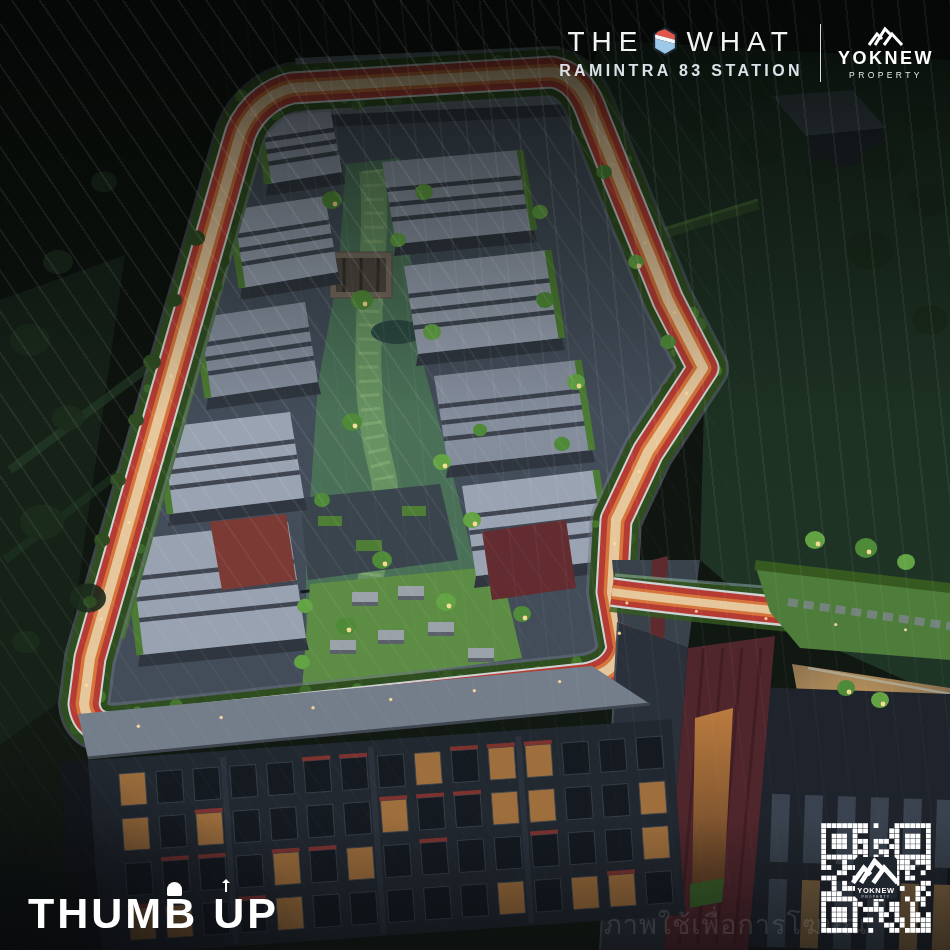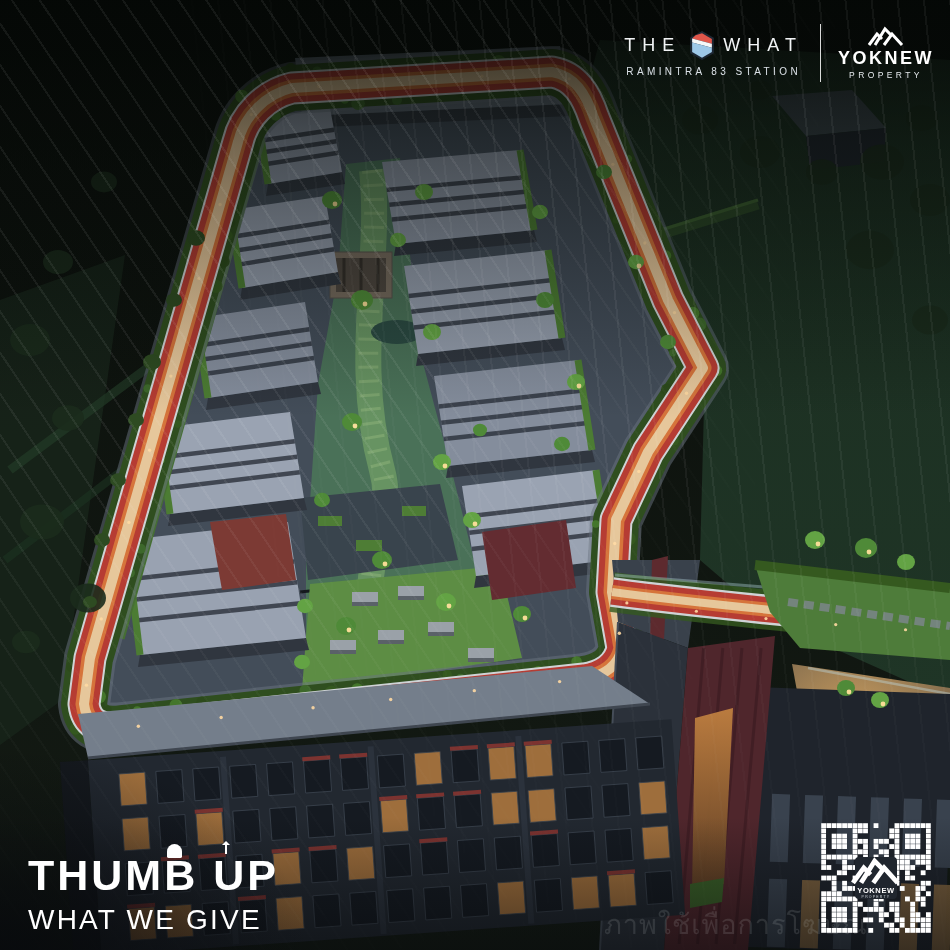--- a/index.html
+++ b/index.html
@@ -23,23 +23,23 @@
   .streaks .b{position:absolute;inset:-90px;
     background:repeating-linear-gradient(84deg,rgba(255,255,255,0) 0 24px,rgba(255,255,255,.055) 24px 26px);
     -webkit-mask-image:linear-gradient(260deg,#000 0 40%,transparent 70%);
     mask-image:linear-gradient(260deg,#000 0 40%,transparent 70%);}
   .shade-bl{position:absolute;inset:0;z-index:3;pointer-events:none;
     background:radial-gradient(430px 280px at 0% 100%,rgba(8,10,13,.9),rgba(8,10,13,0) 72%);}
 
   
   .logo-bar{position:absolute;top:24px;right:12px;z-index:6;display:flex;align-items:center;gap:17px;}
   .origin-block{display:flex;flex-direction:column;align-items:center;}
-  .origin-row{display:flex;align-items:center;gap:7px;color:#f2f4f6;font-size:18px;
+  .origin-row{display:flex;align-items:center;gap:7px;color:#f2f4f6;font-size:28px;
     font-weight:300;letter-spacing:7px;line-height:1;}
-  .origin-sub{margin-top:5px;font-size:10px;font-weight:400;letter-spacing:3.4px;color:#dbe1e7;}
+  .origin-sub{margin-top:5px;font-size:16px;font-weight:700;letter-spacing:3.4px;color:#dbe1e7;}
   .logo-divider{width:1px;height:58px;background:rgba(255,255,255,.85);}
   .yoknew-block{display:flex;flex-direction:column;align-items:center;color:#fff;padding-right:4px;}
   .yoknew-name{font-size:18px;font-weight:800;letter-spacing:2.5px;line-height:1;margin-top:2px;}
   .yoknew-sub{font-size:8.5px;font-weight:500;letter-spacing:3.4px;color:#e6eaee;margin-top:3px;}
 
   
   .slogan{position:absolute;left:28px;bottom:14px;z-index:6;color:#fff;}
   .slogan-l1{position:relative;font-size:43px;font-weight:700;letter-spacing:3px;line-height:1.05;}
   .thumb-cap{position:absolute;left:139px;top:-9px;width:15px;height:14px;background:#fff;
     border-radius:8px 8px 2px 2px;}
@@ -678,21 +678,20 @@
       <span class="yoknew-sub">PROPERTY</span>
     </div>
   </div>
 
   <div class="slogan">
     <div class="slogan-l1">
       <span>THUMB UP</span>
       <span class="thumb-cap"></span>
       <span class="up-arrow"></span>
     </div>
-    <div class="slogan-l2">WHAT WE GIVE</div>
   </div>
 
   <div class="watermark">ภาพใช้เพื่อการโฆษณ</div>
 
   <div class="qr">
     <svg id="qr-svg" viewBox="0 0 21 21">
         <rect x="0.04" y="0.04" width="0.92" height="0.92" fill="#ffffff"></rect>
         <rect x="1.04" y="0.04" width="0.92" height="0.92" fill="#ffffff"></rect>
         <rect x="2.04" y="0.04" width="0.92" height="0.92" fill="#ffffff"></rect>
         <rect x="3.04" y="0.04" width="0.92" height="0.92" fill="#ffffff"></rect>

